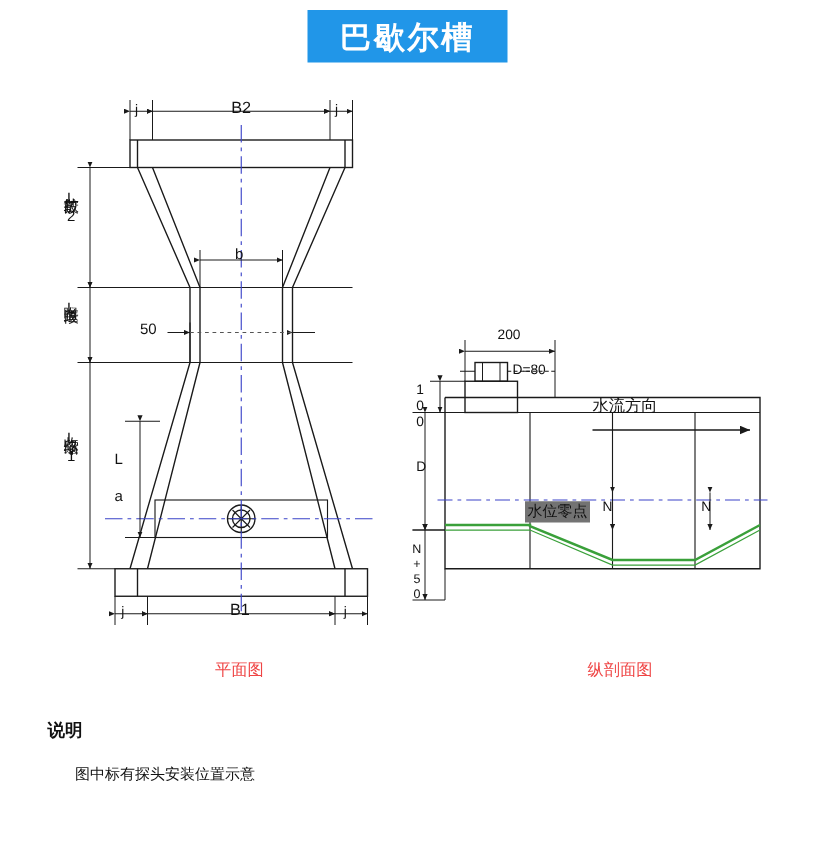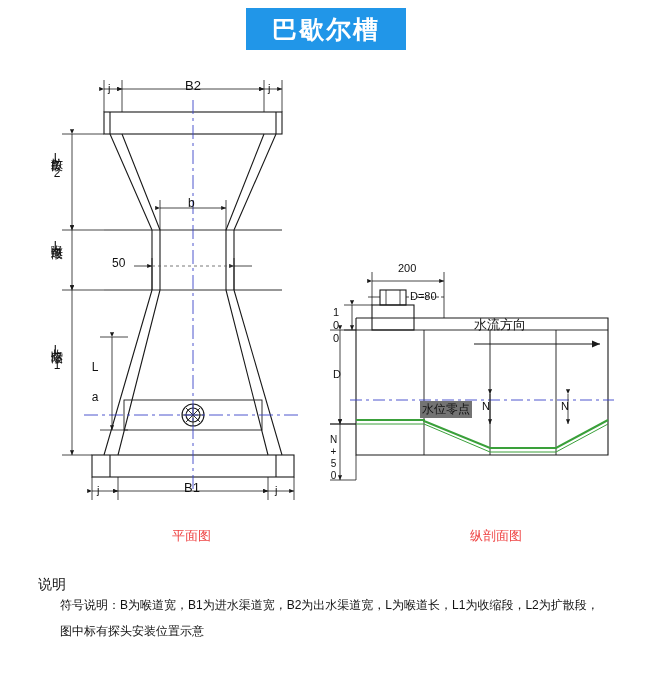--- a/index.html
+++ b/index.html
@@ -16,21 +16,21 @@
     width:160px;height:42px;
     background:#2196e8;
     display:flex;align-items:center;justify-content:center;
     color:#fff;font-size:25px;font-weight:bold;letter-spacing:2px;text-align:right;
   }
   .canvas{position:absolute;left:0;top:0;width:650px;height:560px;}
   .lbl{position:absolute;font-size:11px;color:#111;white-space:nowrap;}
   .lbl.v{writing-mode:vertical-rl;text-orientation:upright;letter-spacing:1px;}
   .caption{position:absolute;font-size:13px;color:#ef4444;white-space:nowrap;}
   .notes{position:absolute;left:38px;top:576px;width:590px;}
-  .notes h4{margin:0 0 2px 0;font-size:14px;font-weight:normal;}
+  .notes h4{margin:0 0 16px 0;font-size:14px;font-weight:bold;}
   .notes p{margin:0 0 7px 0;font-size:12px;line-height:1.55;padding-left:22px;}
 </style>
 </head>
 <body>
 
 <div class="title-badge">
   <span>巴歇尔槽</span>
 </div>
 
 <svg class="canvas" viewBox="0 0 650 560">
@@ -200,15 +200,14 @@
 <div class="lbl" style="left:482px;top:400px;">N</div>
 <div class="lbl" style="left:561px;top:400px;">N</div>
 <div class="lbl" style="left:474px;top:316px;font-size:13px;">水流方向</div>
 <div class="lbl" style="left:408px;top:401px;font-size:12px;background:#737373;padding:0 2px;margin-left:12px;">水位零点</div>
 
 <div class="caption" style="left:172px;top:527px;">平面图</div>
 <div class="caption" style="left:470px;top:527px;">纵剖面图</div>
 
 <div class="notes">
   <h4>说明</h4>
-  <p>符号说明：B为喉道宽，B1为进水渠道宽，B2为出水渠道宽，L为喉道长，L1为收缩段，L2为扩散段，</p>
   <p>图中标有探头安装位置示意</p>
 </div>
 
 </body></html>

